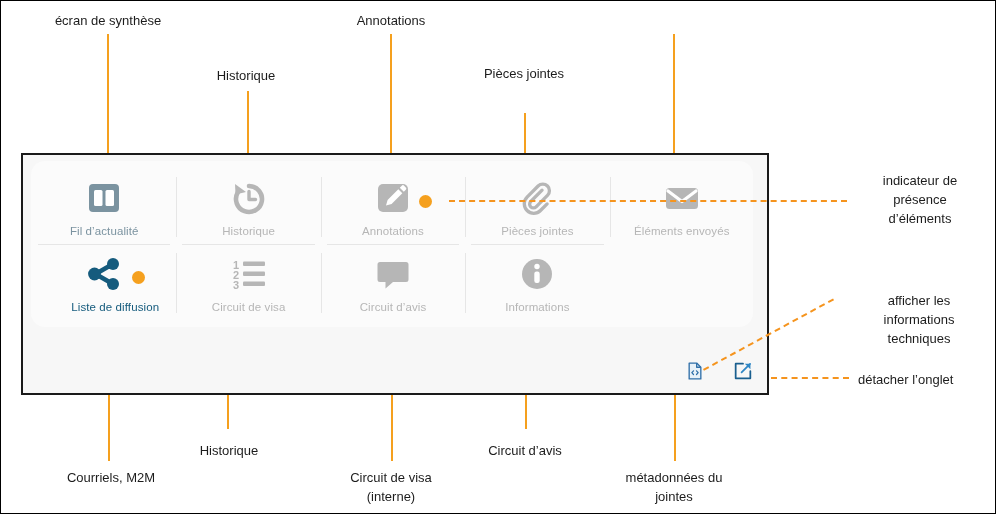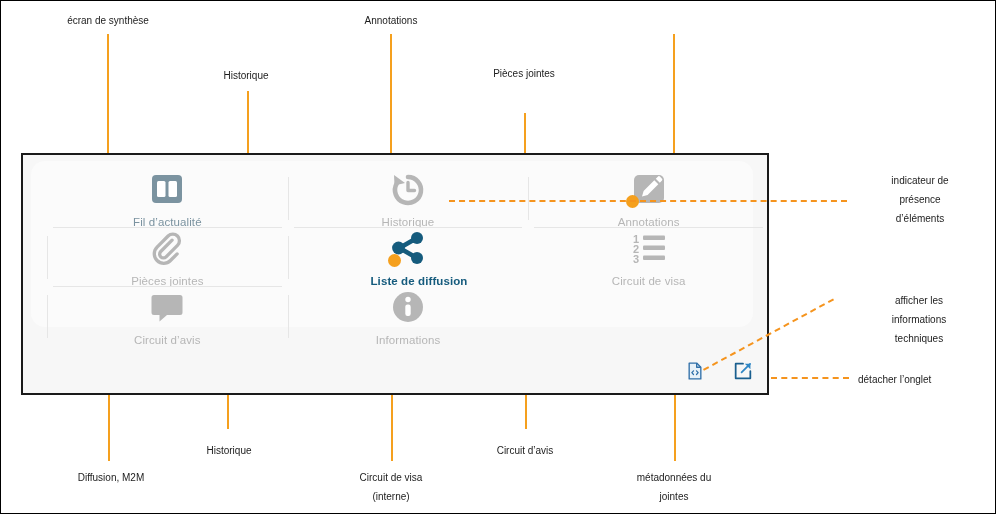--- a/index.html
+++ b/index.html
@@ -17,21 +17,21 @@
     background: #ffffff;
     border: 1px solid #000000;
     box-sizing: border-box;
     overflow: hidden;
   }
 
   
   .callout {
     position: absolute;
     color: #1c1c1c;
-    font-size: 10px;
+    font-size: 13px;
     line-height: 19px;
     white-space: pre-line;
   }
   .callout.center { text-align: center; }
   .callout.left { text-align: left; }
 
   
   .leader-v {
     position: absolute;
     width: 2px;
@@ -67,26 +67,26 @@
     top: 6px;
     width: 722px;
     height: 166px;
     background: #fbfbfb;
     border-radius: 14px;
     box-sizing: border-box;
   }
 
   .tile-grid {
     position: absolute;
-    left: 16px;
+    left: 1px;
     top: 8px;
     width: 722px;
     height: 152px;
     display: grid;
-    grid-template-columns: repeat(3, 1fr);
+    grid-template-columns: repeat(5, 1fr);
     grid-template-rows: repeat(2, 1fr);
   }
 
   .tile {
     position: relative;
     display: flex;
     flex-direction: column;
     align-items: center;
     justify-content: center;
     gap: 7px;
@@ -119,21 +119,21 @@
     display: block;
   }
   .tile-label {
     font-size: 11.5px;
     color: #b6b6b6;
     text-align: center;
     letter-spacing: .1px;
     white-space: nowrap;
   }
   .tile.accent-blue .tile-label { color: #7b93a0; }
-  .tile.active .tile-label { color: #155b7d; font-weight: bold; padding-left: 22px; }
+  .tile.active .tile-label { color: #155b7d; font-weight: normal; padding-left: 22px; }
 
   .presence-dot {
     position: absolute;
     width: 13px;
     height: 13px;
     border-radius: 50%;
     background: #f5a01e;
     top: 26px;
   }
   .presence-dot.annotations { left: 98px; }
@@ -208,20 +208,27 @@
         </div>
 
         <div class="tile row1">
           <svg class="tile-icon" viewBox="0 0 40 40">
             <path d="M27.5 13.5 L15.2 25.8 a4.1 4.1 0 0 0 5.8 5.8 L33.4 19.2 a7.2 7.2 0 0 0 -10.2 -10.2 L11.2 21 a10.3 10.3 0 0 0 14.6 14.6 L33 28.4" fill="none" stroke="#b6b6b6" stroke-width="3.6" stroke-linecap="round" stroke-linejoin="round" transform="translate(-3,-3) scale(0.92) translate(3,3)"></path>
           </svg>
           <div class="tile-label">Pièces jointes</div>
         </div>
 
 
+        <div class="tile">
+          <svg class="tile-icon" viewBox="0 0 40 40">
+            <rect x="4" y="10" width="32" height="21" rx="3.5" fill="#b6b6b6"></rect>
+            <path d="M6 13 L20 23.5 L34 13" fill="none" stroke="#ffffff" stroke-width="3.2" stroke-linecap="round" stroke-linejoin="round"></path>
+          </svg>
+          <div class="tile-label">Éléments envoyés</div>
+        </div>
 
         <div class="tile active">
           <svg class="tile-icon" viewBox="0 0 40 40">
             <path d="M11.5 20 L28 10.5 M11.5 20 L28 29.5" stroke="#155b7d" stroke-width="4.6" stroke-linecap="round" fill="none"></path>
             <circle cx="10.5" cy="20" r="6.4" fill="#155b7d"></circle>
             <circle cx="29" cy="10" r="6.0" fill="#155b7d"></circle>
             <circle cx="29" cy="30" r="6.0" fill="#155b7d"></circle>
           </svg>
           <div class="presence-dot diffusion"></div>
           <div class="tile-label">Liste de diffusion</div>
@@ -281,21 +288,21 @@
 techniques</div>
 
   <div class="callout left" style="left:857px; top:369px; width:140px;">détacher l’onglet</div>
 
   <div class="leader-dash" style="left:448px; top:199px; width:398px;"></div>
 
   <div class="leader-diag" style="left:702px; top:368px; width:148px; transform: rotate(-28.5deg);"></div>
 
   <div class="leader-dash" style="left:770px; top:376px; width:78px;"></div>
 
-  <div class="callout center" style="left:30px; top:467px; width:160px;">Diffusion, M2M</div>
+  <div class="callout center" style="left:30px; top:467px; width:160px;">Courriels, M2M</div>
 
   <div class="callout center" style="left:178px; top:440px; width:100px;">Historique</div>
 
   <div class="callout center" style="left:310px; top:467px; width:160px;">Circuit de visa
 (interne)</div>
 
   <div class="callout center" style="left:458px; top:440px; width:132px;">Circuit d’avis</div>
 
   <div class="callout center" style="left:593px; top:467px; width:160px;">métadonnées du
 jointes</div>

